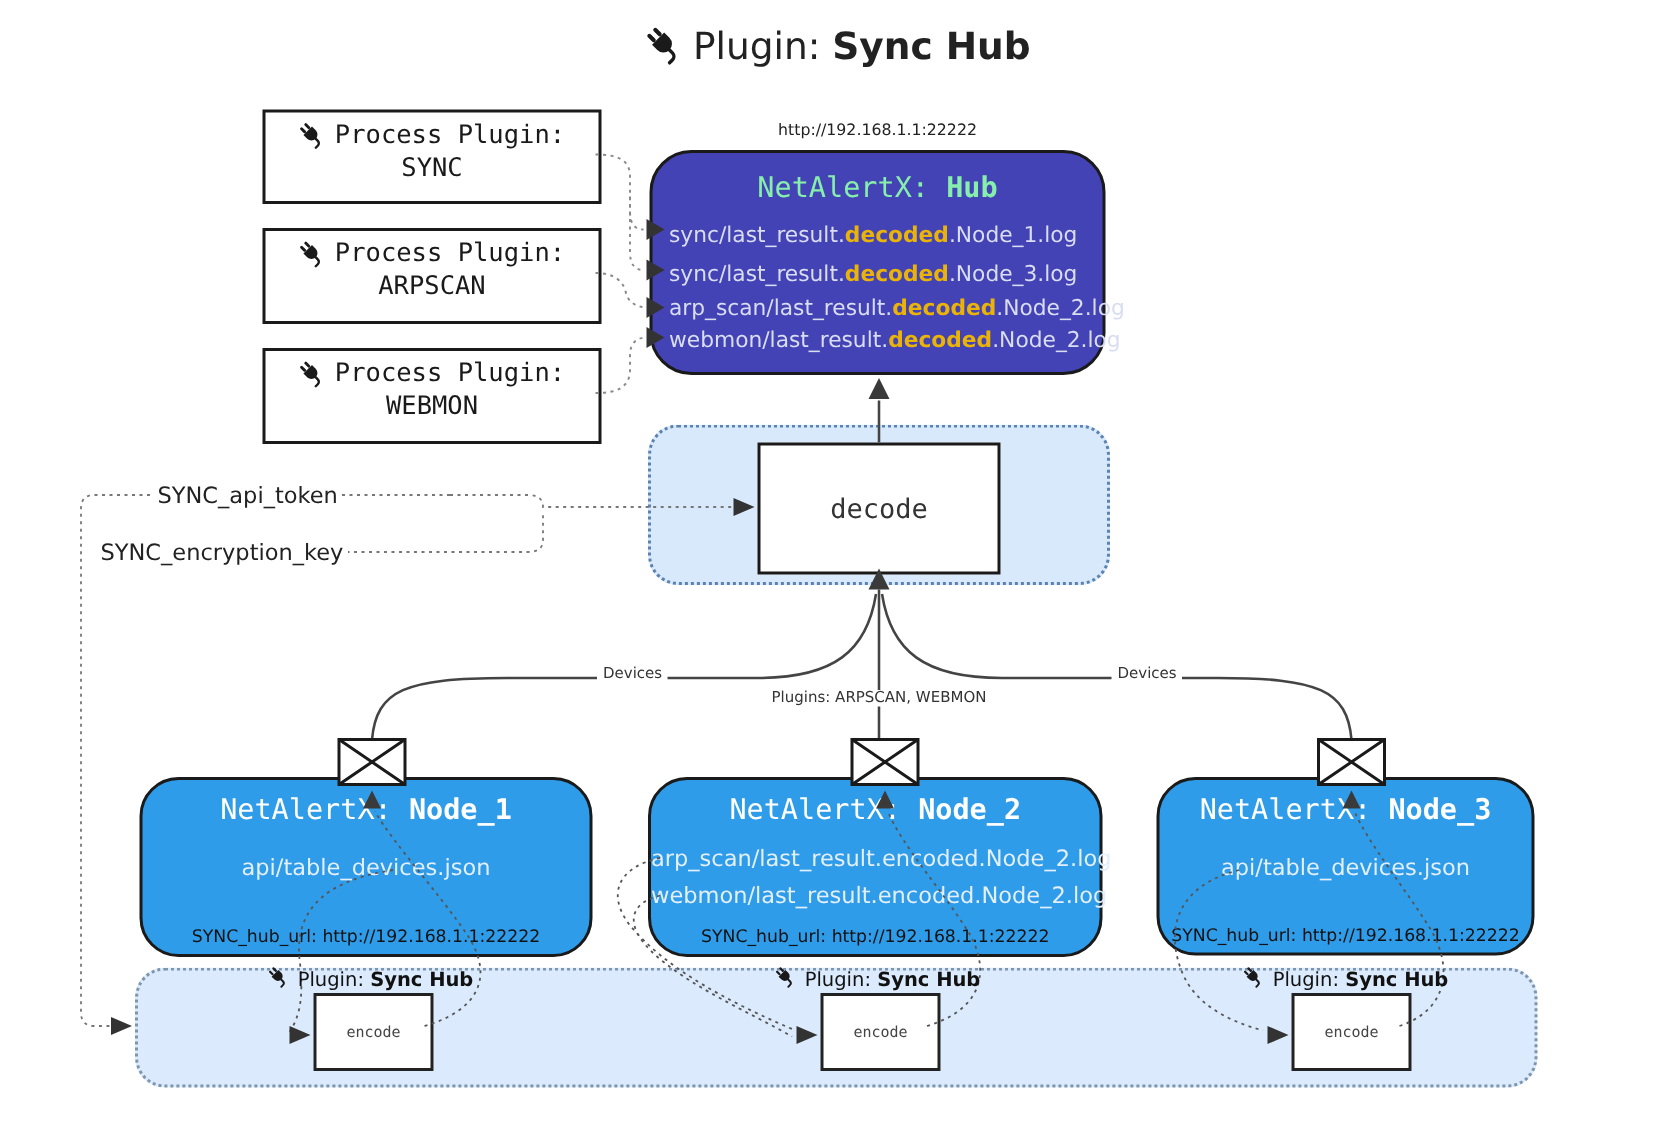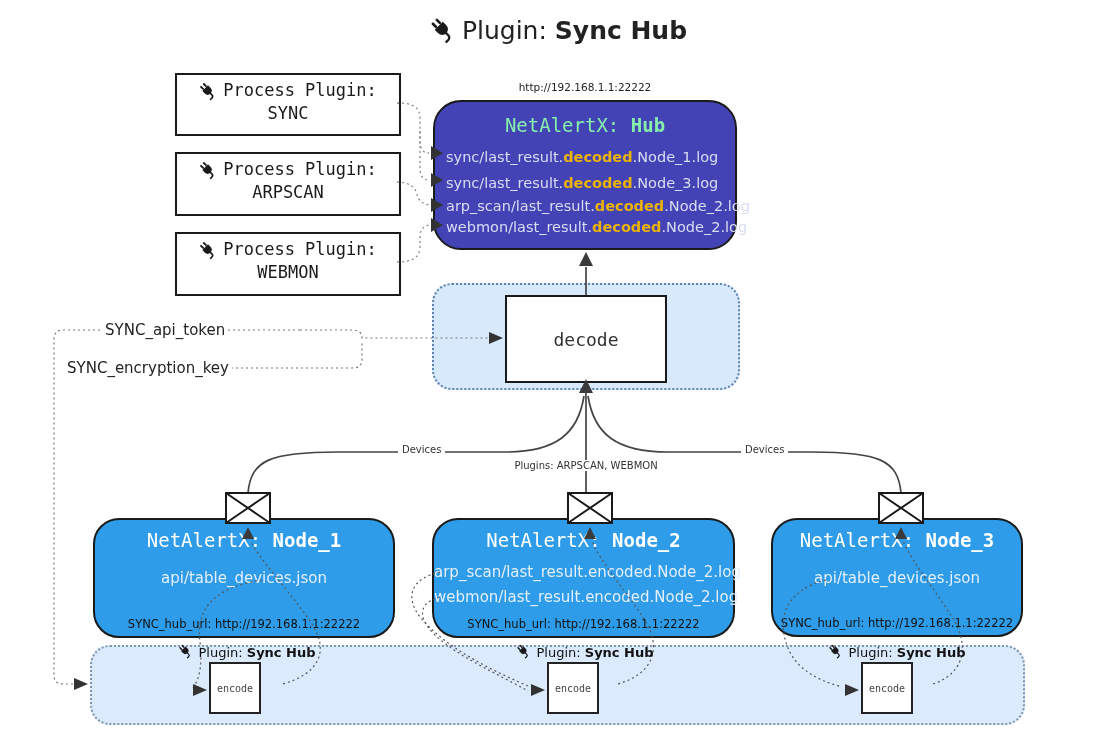--- a/index.html
+++ b/index.html
@@ -37,21 +37,21 @@
   .node{position:absolute;top:518px;height:120px;background:#2e9ce9;border:2.5px solid #1a1a1a;
         border-radius:26px;z-index:2;box-sizing:border-box;}
   .node .ntitle{position:absolute;top:9px;left:0;right:0;text-align:center;color:#fff;
         font-family:"DejaVu Sans Mono","Liberation Mono",monospace;font-size:19px;white-space:nowrap;}
   .node .nfiles{position:absolute;top:46px;left:0;right:0;text-align:center;color:#e4effc;font-size:15px;}
   .node .nfile{line-height:25px;white-space:nowrap;}
   .node .nurl{position:absolute;bottom:5px;left:0;right:0;text-align:center;color:#111;font-size:11.5px;white-space:nowrap;}
 
   .epanel{position:absolute;left:90px;top:645px;width:935px;height:80px;background:#dbeafc;
           border:2px dotted #7d95ad;border-radius:20px;z-index:1;box-sizing:border-box;}
-  .ebox{position:absolute;top:662px;width:52px;height:52px;background:#fff;border:2px solid #222;z-index:3;
+  .ebox{position:absolute;top:662px;width:80px;height:52px;background:#fff;border:2px solid #222;z-index:3;
         box-sizing:border-box;display:flex;align-items:center;justify-content:center;
         font-family:"DejaVu Sans Mono","Liberation Mono",monospace;font-size:10px;color:#444;}
   .elabel{position:absolute;top:644px;z-index:6;font-size:13px;color:#111;white-space:nowrap;transform:translateX(-50%);}
   .elabel b{font-weight:bold;}
 </style>
 </head>
 <body>
 
 <div class="stage">
 

